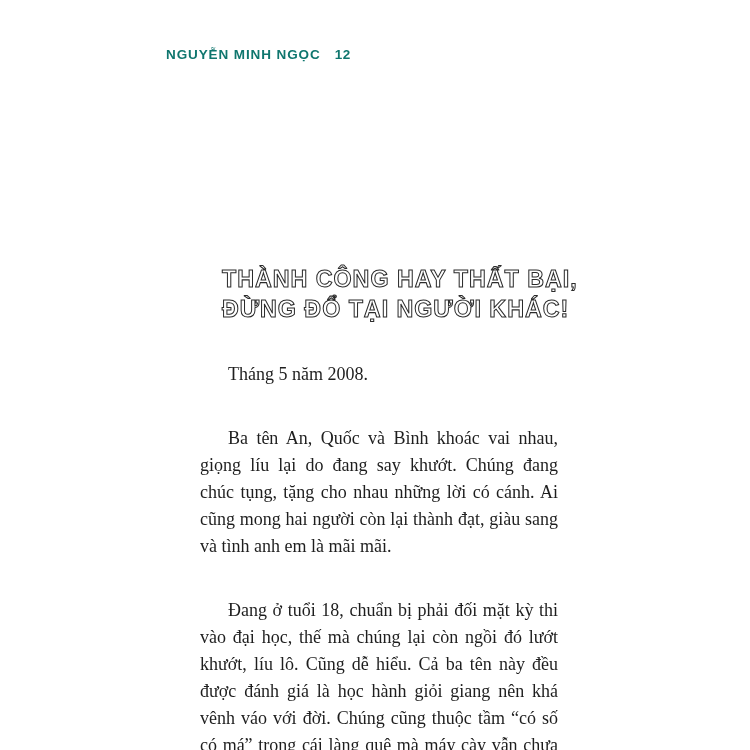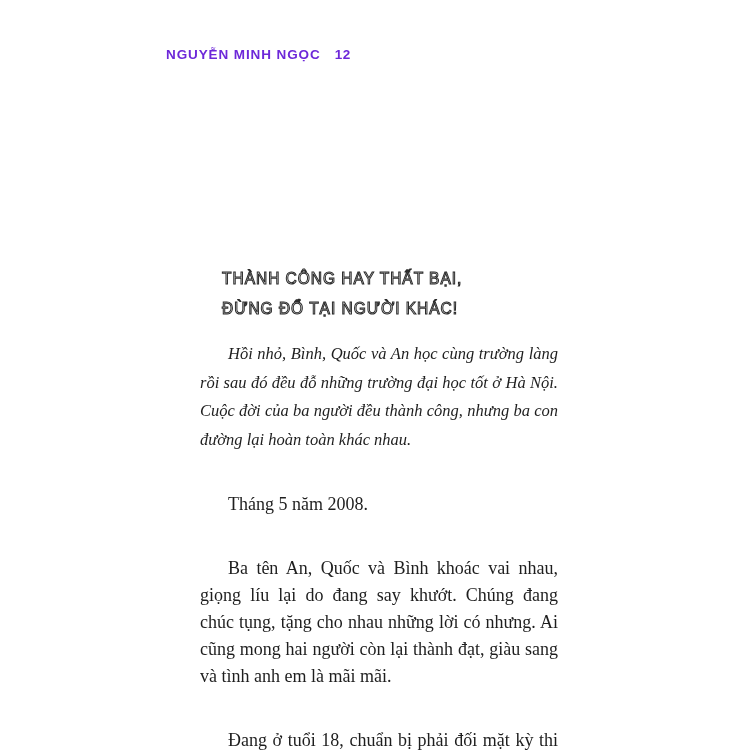--- a/index.html
+++ b/index.html
@@ -16,38 +16,38 @@
     font-family: "Liberation Serif", serif;
   }
   .header {
     position: absolute;
     left: 166px;
     top: 47px;
     font-family: "Liberation Sans", sans-serif;
     font-size: 13.5px;
     font-weight: 600;
     letter-spacing: 0.9px;
-    color: #6d28d9;
+    color: #0f766e;
     white-space: nowrap;
   }
   .header .pagenum {
     margin-left: 14px;
     letter-spacing: 0.5px;
   }
   .content {
     position: absolute;
     left: 200px;
     top: 264px;
     width: 358px;
   }
   .title {
     margin: 0 0 16px 22px;
     font-family: "Liberation Sans", sans-serif;
-    font-weight: 400;
-    font-size: 16px;
+    font-weight: 700;
+    font-size: 24px;
     line-height: 30px;
     letter-spacing: 1px;
     color: #555555; 
   }
   @supports ((-webkit-text-stroke: 1px #000)) {
     .title {
       color: transparent;
       -webkit-text-stroke: 1.05px #2b2b2b; 
     }
   }
@@ -90,22 +90,21 @@
     <span>NGUYỄN MINH NGỌC</span><span class="pagenum">12</span>
   </div>
 
   <div class="content">
 
     <h1 class="title">
       <span class="title-line">THÀNH CÔNG HAY THẤT BẠI,</span>
       <span class="title-line">ĐỪNG ĐỔ TẠI NGƯỜI KHÁC!</span>
     </h1>
 
-    <p class="para intro">Hồi nhỏ, Bình, Quốc và An học cùng trường làng rồi sau đó đều đỗ những trường đại học tốt ở Hà Nội. Cuộc đời của ba người đều thành công, nhưng ba con đường lại hoàn toàn khác nhau.</p>
 
     <p class="para body-text date">Tháng 5 năm 2008.</p>
 
-    <p class="para body-text gap">Ba tên An, Quốc và Bình khoác vai nhau, giọng líu lại do đang say khướt. Chúng đang chúc tụng, tặng cho nhau những lời có nhưng. Ai cũng mong hai người còn lại thành đạt, giàu sang và tình anh em là mãi mãi.</p>
+    <p class="para body-text gap">Ba tên An, Quốc và Bình khoác vai nhau, giọng líu lại do đang say khướt. Chúng đang chúc tụng, tặng cho nhau những lời có cánh. Ai cũng mong hai người còn lại thành đạt, giàu sang và tình anh em là mãi mãi.</p>
 
     <p class="para body-text">Đang ở tuổi 18, chuẩn bị phải đối mặt kỳ thi vào đại học, thế mà chúng lại còn ngồi đó lướt khướt, líu lô. Cũng dễ hiểu. Cả ba tên này đều được đánh giá là học hành giỏi giang nên khá vênh váo với đời. Chúng cũng thuộc tầm “có số có má” trong cái làng quê mà máy cày vẫn chưa thay cho trâu này.</p>
 
   </div>
 </div>
 
 </body></html>

